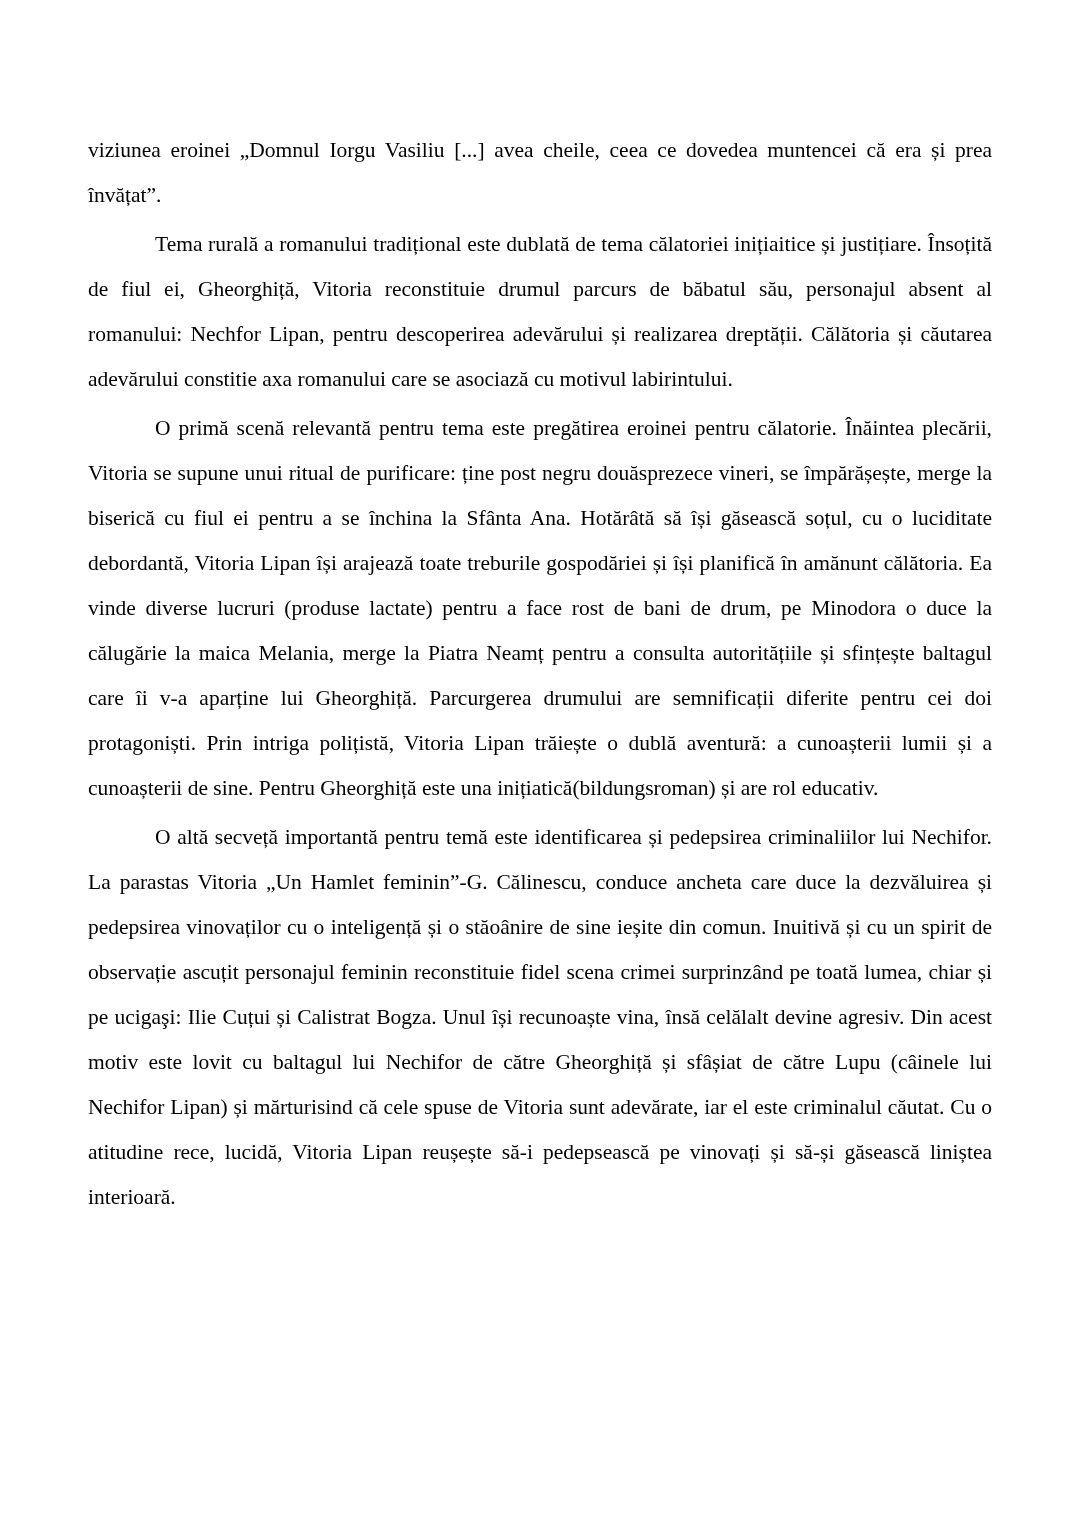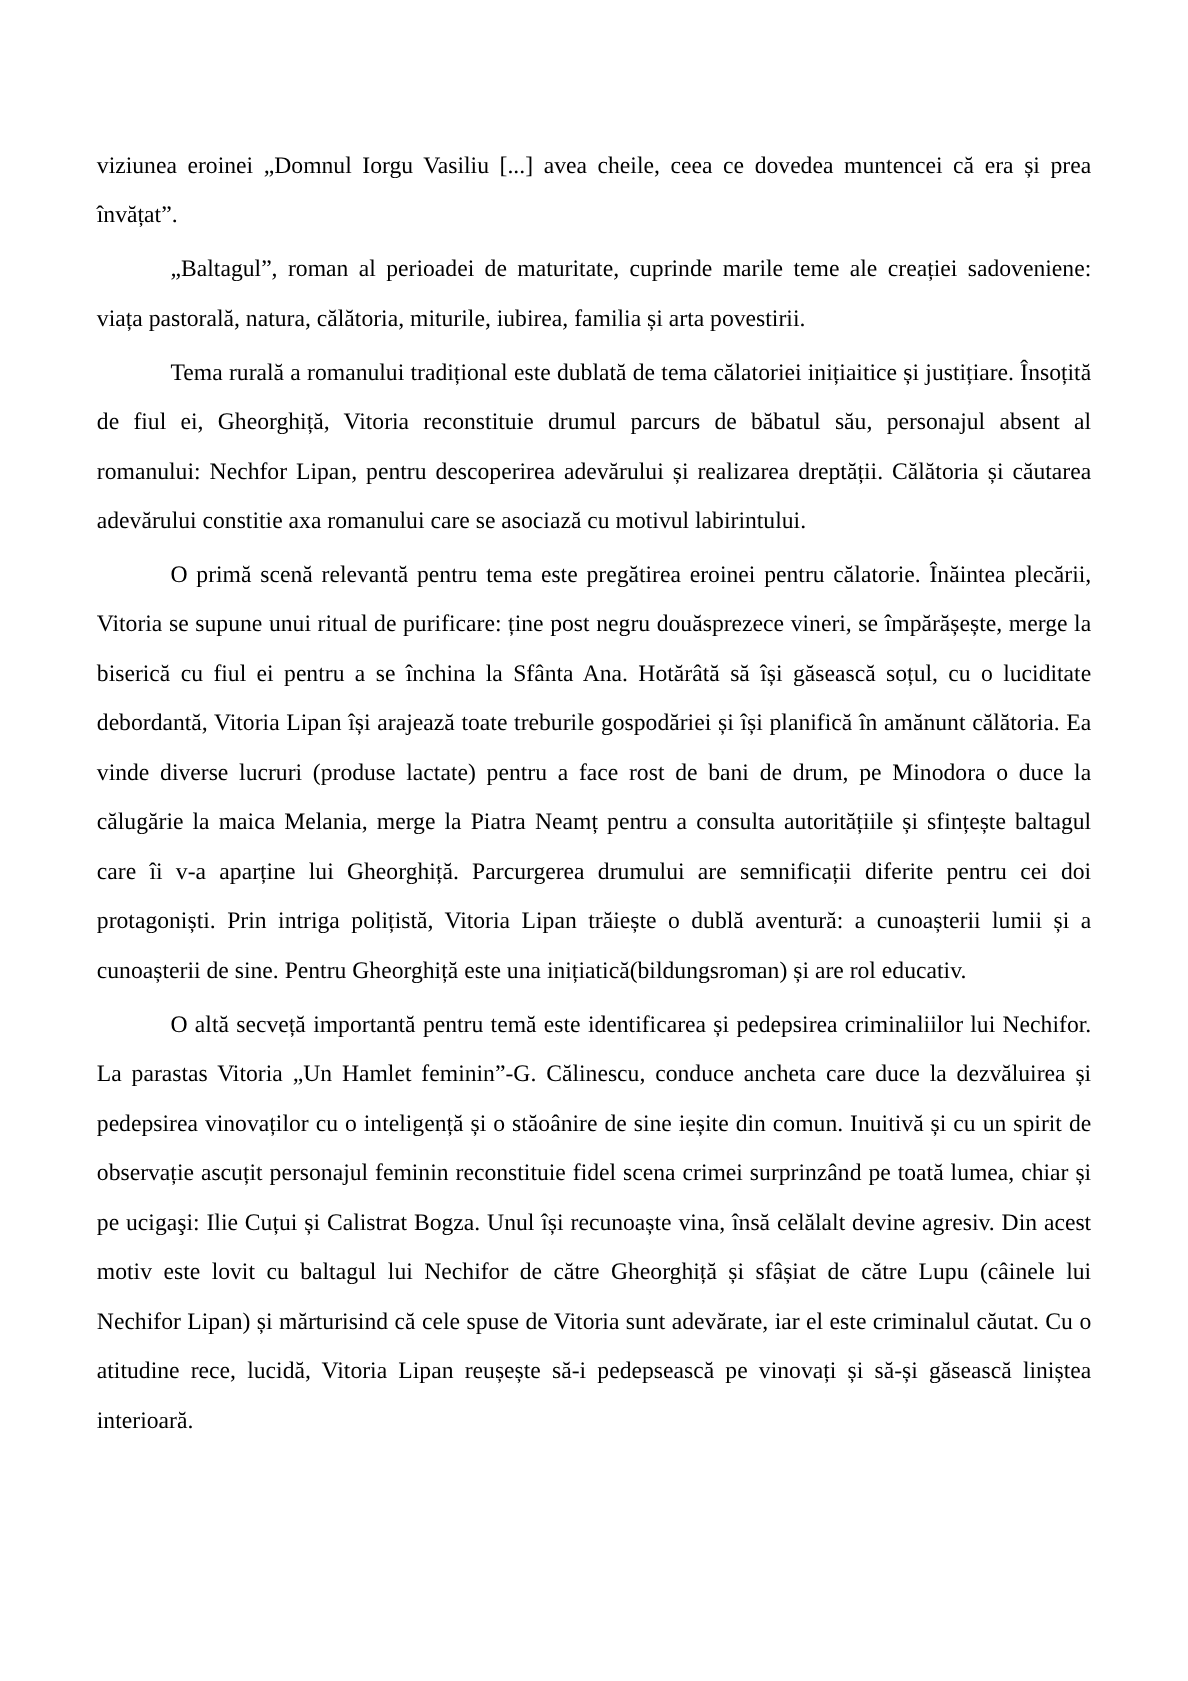--- a/index.html
+++ b/index.html
@@ -43,23 +43,20 @@
 </head>
 <body>
 
 <div class="page">
   <div class="doc-body">
 
     <p>
       <span>viziunea eroinei „Domnul Iorgu Vasiliu [...] avea cheile, ceea ce dovedea muntencei că era și prea învățat”.</span>
     </p>
 
-    <p class="indent">
-      <span>„Baltagul”, roman al perioadei de maturitate, cuprinde marile teme ale creației sadoveniene: viața pastorală, natura, călătoria, miturile, iubirea, familia și arta povestirii.</span>
-    </p>
 
     <p class="indent">
       <b class="lead">Tema rurală a romanului tradițional este dublată de tema călatoriei inițiaitice și justițiare.</b><span> Însoțită de fiul ei, Gheorghiță, Vitoria reconstituie drumul parcurs de băbatul său, personajul absent al romanului: Nechfor Lipan, pentru descoperirea adevărului și realizarea dreptății. Călătoria și căutarea adevărului constitie axa romanului care se asociază cu motivul labirintului.</span>
     </p>
 
     <p class="indent">
       <b class="lead">O primă scenă relevantă pentru tema este pregătirea eroinei pentru călatorie.</b><span> Înăintea plecării, Vitoria se supune unui ritual de purificare: ține post negru douăsprezece vineri, se împărășește, merge la biserică cu fiul ei pentru a se închina la Sfânta Ana. Hotărâtă să își găsească soțul, cu o luciditate debordantă, Vitoria Lipan își arajează toate treburile gospodăriei și își planifică în amănunt călătoria. Ea vinde diverse lucruri (produse lactate) pentru a face rost de bani de drum, pe Minodora o duce la călugărie la maica Melania, merge la Piatra Neamț pentru a consulta autoritățiile și sfințește baltagul care îi v-a aparține lui Gheorghiță. Parcurgerea drumului are semnificații diferite pentru cei doi protagoniști. Prin intriga polițistă, Vitoria Lipan trăiește o dublă aventură: a cunoașterii lumii și a cunoașterii de sine. Pentru Gheorghiță este una inițiatică(bildungsroman) și are rol educativ.</span>
     </p>
 
     <p class="indent">

